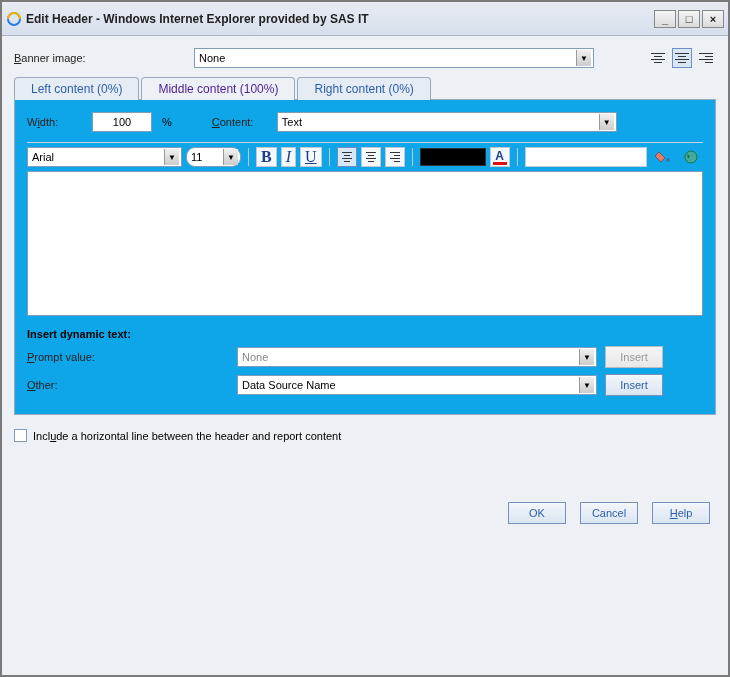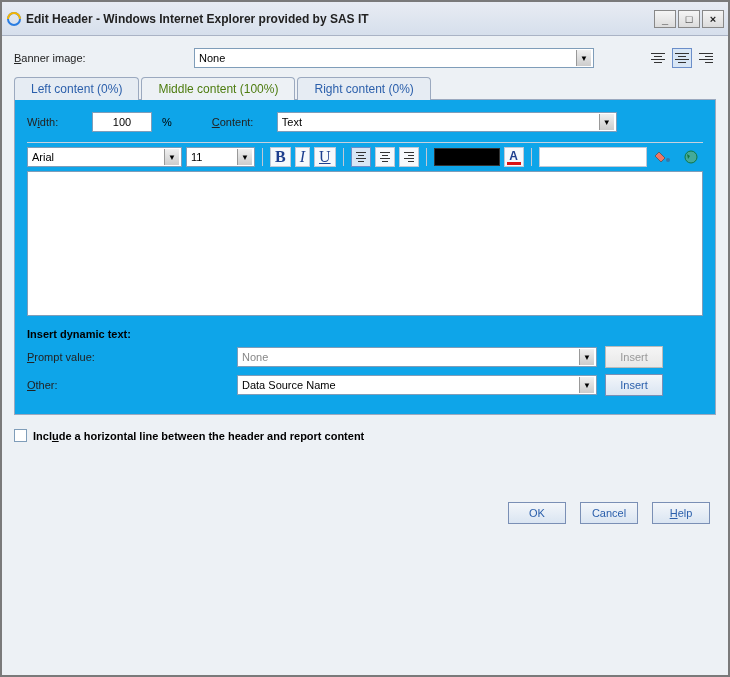--- a/index.html
+++ b/index.html
@@ -86,21 +86,21 @@
     background: #e6ecf3;
     color: #2b5fab;
     cursor: pointer;
     margin-right: 2px;
     position: relative;
     top: 1px;
     font-size: 12px;
   }
   .tab.active {
     background: #edf1f5;
-    color: #4d7c0f;
+    color: #4c1d95;
     border-color: #9ba9bf;
     z-index: 2;
   }
   .panel {
     border: 1px solid #9ba9bf;
     padding: 12px;
     background: #0ea5e9;
   }
   .form-row { display: flex; align-items: center; margin-bottom: 10px; gap: 10px; }
   .form-row .label { min-width: 55px; }
@@ -117,21 +117,21 @@
     padding: 4px 0 2px 0;
     border-top: 1px solid #c8d1de;
   }
   .tbtn {
     height: 20px; border: 1px solid #c0c8d6;
     background: #f6f9fc;
     display: inline-flex; align-items: center; justify-content: center;
     padding: 0 4px; cursor: pointer;
   }
   .font-select { width: 155px; align-items: center; }
-  .size-select { width: 69px; }
+  .size-select { width: 55px; border-radius: 9px; }
   .sep { width: 1px; height: 18px; background: #c0c8d6; margin: 0 3px; }
   .bold { font-weight: bold; color: #1d3e8e; font-family: 'Times New Roman'; font-size: 16px; }
   .italic { font-style: italic; color: #1d3e8e; font-family: 'Times New Roman'; font-size: 16px; }
   .underline { text-decoration: underline; color: #1d3e8e; font-family: 'Times New Roman'; font-size: 16px; }
   .tbtn.align span { height: 1px; background: #333; display: block; width: 10px; margin: 1px 0; }
   .tbtn.align.selected { background: #d8e6f5; border-color: #6b8ec9; }
   .colorswatch {
     width: 66px; height: 18px; border: 1px solid #333;
     background: #000; margin-right: 0;
   }
@@ -163,21 +163,21 @@
     font-size: 11px;
     margin-left: 8px;
     padding: 0 8px;
   }
   .btn:disabled {
     color: #999;
     background: linear-gradient(#f5f5f5,#e8e8e8);
     border-color: #bbb;
     cursor: default;
   }
-  .checkbox-row { margin-top: 14px; display: flex; align-items: center; gap: 6px; font-weight: bold; }
+  .checkbox-row { margin-top: 14px; display: flex; align-items: center; gap: 6px; }
   .checkbox {
     width: 13px; height: 13px; border: 1px solid #7f9db9; background: #fff;
   }
   .bottom-btns {
     display: flex; justify-content: flex-end; gap: 6px;
     margin-top: 60px;
     padding-right: 6px;
   }
   .select.gray .value { color: #888; }
   .underline-letter { text-decoration: underline; }

